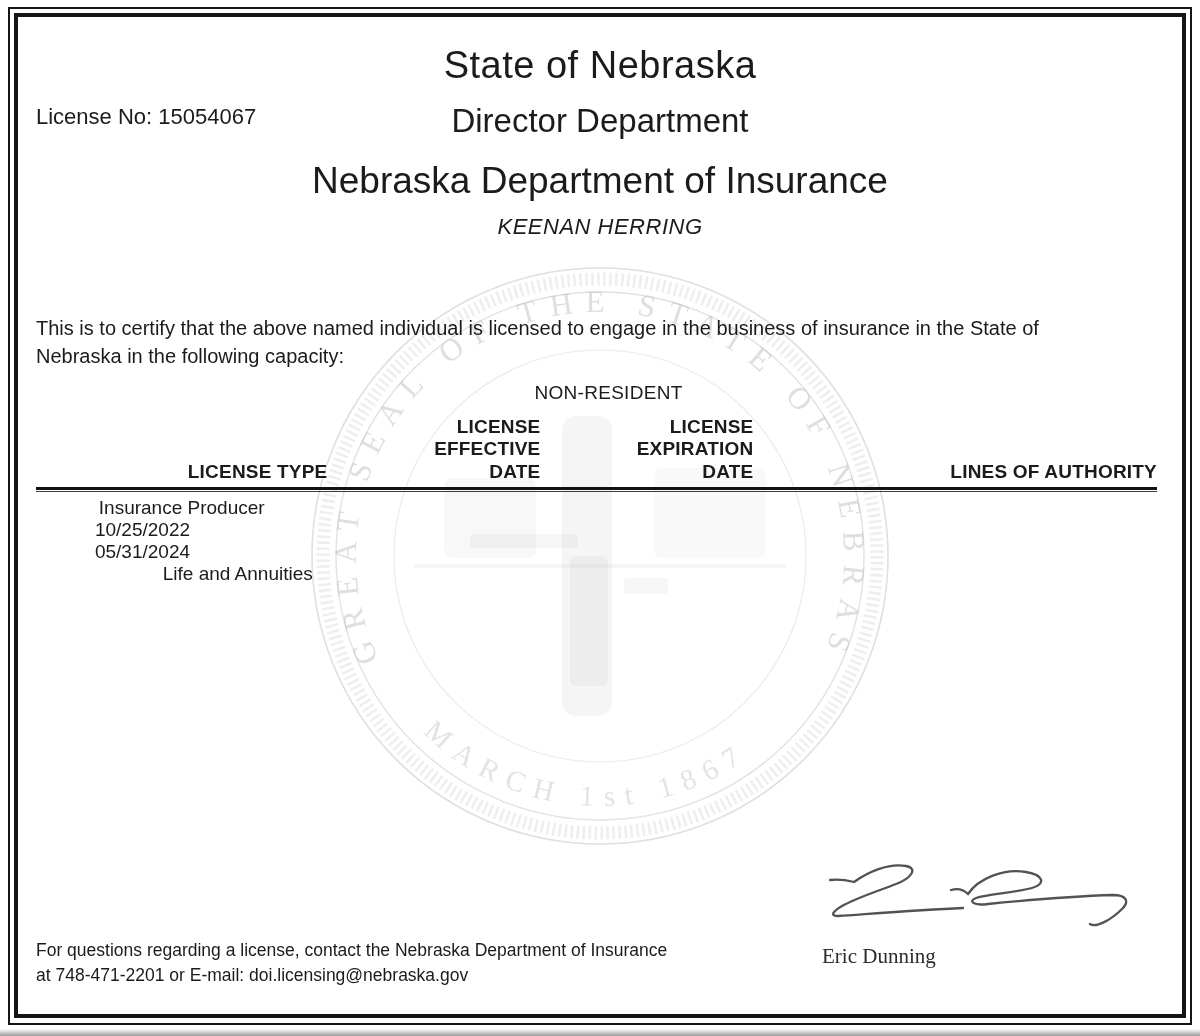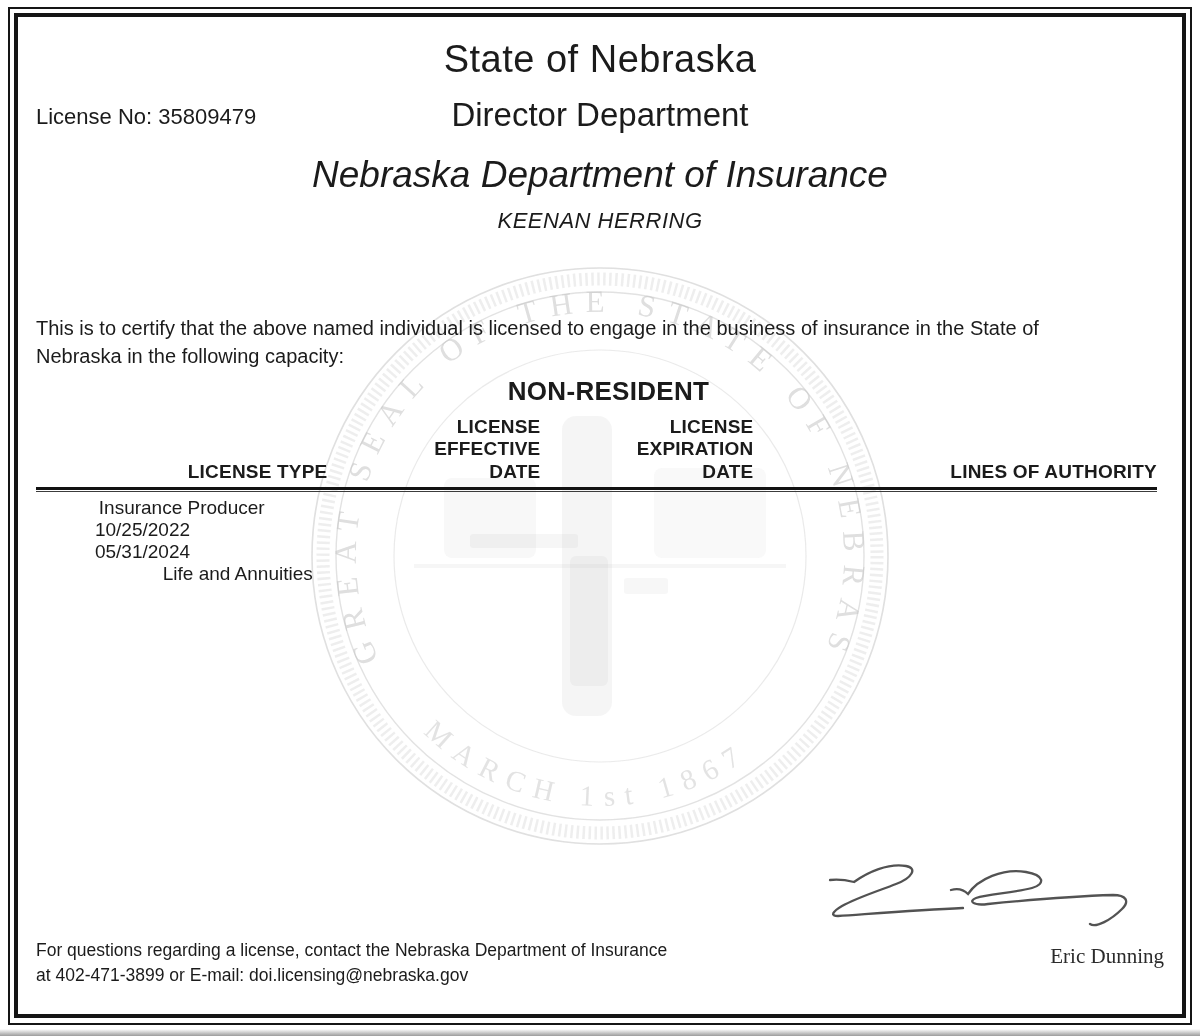--- a/index.html
+++ b/index.html
@@ -3,52 +3,52 @@
 <meta charset="utf-8">
 <style>
   html,body{margin:0;padding:0;}
   body{
     width:1200px;height:1036px;position:relative;overflow:hidden;
     background:#ffffff;color:#1b1b1b;
     font-family:"Liberation Sans", sans-serif;
     -webkit-font-smoothing:antialiased;
   }
   .abs{position:absolute;}
-  .centered{left:0;right:0;text-align:center;}
+  .centered{left:0;right:0;text-align:center;margin-top:6px;}
 
   
   .border-outer{position:absolute;left:8px;top:7px;right:8px;bottom:11px;border:2px solid #151515;}
   .border-inner{position:absolute;left:14px;top:13px;right:14px;bottom:18px;border:4px solid #151515;}
   .scan-edge-bottom{position:absolute;left:0;right:0;bottom:0;height:7px;
     background:linear-gradient(to bottom, rgba(255,255,255,0), #9c9c9c);}
 
   .doc-title{top:38px;font-size:38px;letter-spacing:.5px;}
   .license-no{left:36px;top:104px;font-size:22px;}
   .subtitle{top:96px;font-size:33px;}
-  .department{top:154px;font-size:37px;font-style:italic;}
+  .department{top:154px;font-size:37px;}
   .licensee{top:208px;font-size:22px;font-weight:normal;font-style:italic;letter-spacing:.5px;}
 
   .certify{left:36px;top:314px;width:1092px;font-size:20px;line-height:1.42;}
-  .residency{top:376px;font-size:26px;font-weight:bold;letter-spacing:.3px;padding-left:17px;}
+  .residency{top:376px;font-size:19px;font-weight:normal;letter-spacing:.3px;padding-left:17px;}
 
   .license-table{left:36px;top:416px;width:1121px;}
   .thead{display:flex;align-items:flex-end;}
   .th{text-align:right;font-weight:bold;font-size:19px;line-height:1.18;
       white-space:pre-line;padding-bottom:4px;letter-spacing:.2px;}
   .c1{width:26%}.c2{width:19%}.c3{width:19%}.c4{width:36%}
   .rule-thick{height:3px;background:#121212;}
   .rule-thin{height:1px;background:#3c3c3c;margin-top:1px;}
   .trow{display:flex;font-size:19px;padding-top:5px;flex-direction:column;}
   .td{text-align:center;}
 
   .seal{left:294px;top:256px;filter:blur(0.7px);opacity:.9;}
   .seal text{font-family:"Liberation Serif", serif;}
 
   .signature-svg{left:808px;top:846px;}
-  .signer{left:864px;top:944px;width:300px;text-align:right;
+  .signer{left:822px;top:944px;width:300px;text-align:left;
     font-family:"Liberation Serif", serif;font-size:21px;line-height:1.18;color:#2b2b2b;}
 
   .footer{left:36px;top:938px;font-size:17.5px;line-height:1.4;white-space:pre-line;}
 </style>
 </head>
 <body>
 
 <svg class="abs seal" width="612" height="600" viewBox="0 0 612 600">
   <defs>
     <path id="ringTextPath" d="M 84.9 403.2 A 244 244 0 1 1 527.1 403.2" fill="none"></path>
@@ -72,21 +72,21 @@
   <text font-size="31" letter-spacing="5" fill="#bdbdbd" opacity="0.55">
     <textPath href="#ringTextPath" textLength="1040">GREAT SEAL OF THE STATE OF NEBRASKA</textPath>
   </text>
   <text font-size="29" letter-spacing="3" fill="#c2c2c2" opacity="0.5">
     <textPath href="#bottomTextPath" textLength="350">MARCH 1st 1867</textPath>
   </text>
 </svg>
 
 <div class="abs centered doc-title">State of Nebraska</div>
 
-<div class="abs license-no">License No: 35809479</div>
+<div class="abs license-no">License No: 15054067</div>
 
 <div class="abs centered subtitle">Director Department</div>
 
 <div class="abs centered department">Nebraska Department of Insurance</div>
 
 <div class="abs centered licensee">KEENAN HERRING</div>
 
 <div class="abs certify">This is to certify that the above named individual is licensed to engage in the business of insurance in the State of Nebraska in the following capacity:</div>
 
 <div class="abs centered residency">NON-RESIDENT</div>
@@ -117,17 +117,17 @@
     <path d="M 22 34 C 30 33 38 34 46 36 C 60 26 80 17 98 20 C 110 22 104 32 88 38 C 70 45 48 52 34 60 C 24 66 22 70 30 70 C 60 68 110 64 155 62"></path>
     <path d="M 143 44 C 150 42 156 44 160 48 C 170 33 195 22 218 26 C 236 29 238 38 224 42 C 205 47 180 48 168 52 C 160 55 165 60 180 58 C 220 54 270 50 305 49 C 318 49 322 55 314 63 C 303 74 288 82 282 78"></path>
   </g>
 </svg>
 
 <div class="abs signer">
   <div>Eric Dunning</div>
 </div>
 
 <div class="abs footer">For questions regarding a license, contact the Nebraska Department of Insurance
-at 402-471-3899 or E-mail: doi.licensing@nebraska.gov</div>
+at 748-471-2201 or E-mail: doi.licensing@nebraska.gov</div>
 
 <div class="border-outer"></div>
 <div class="border-inner"></div>
 <div class="scan-edge-bottom"></div>
 
 </body></html>

